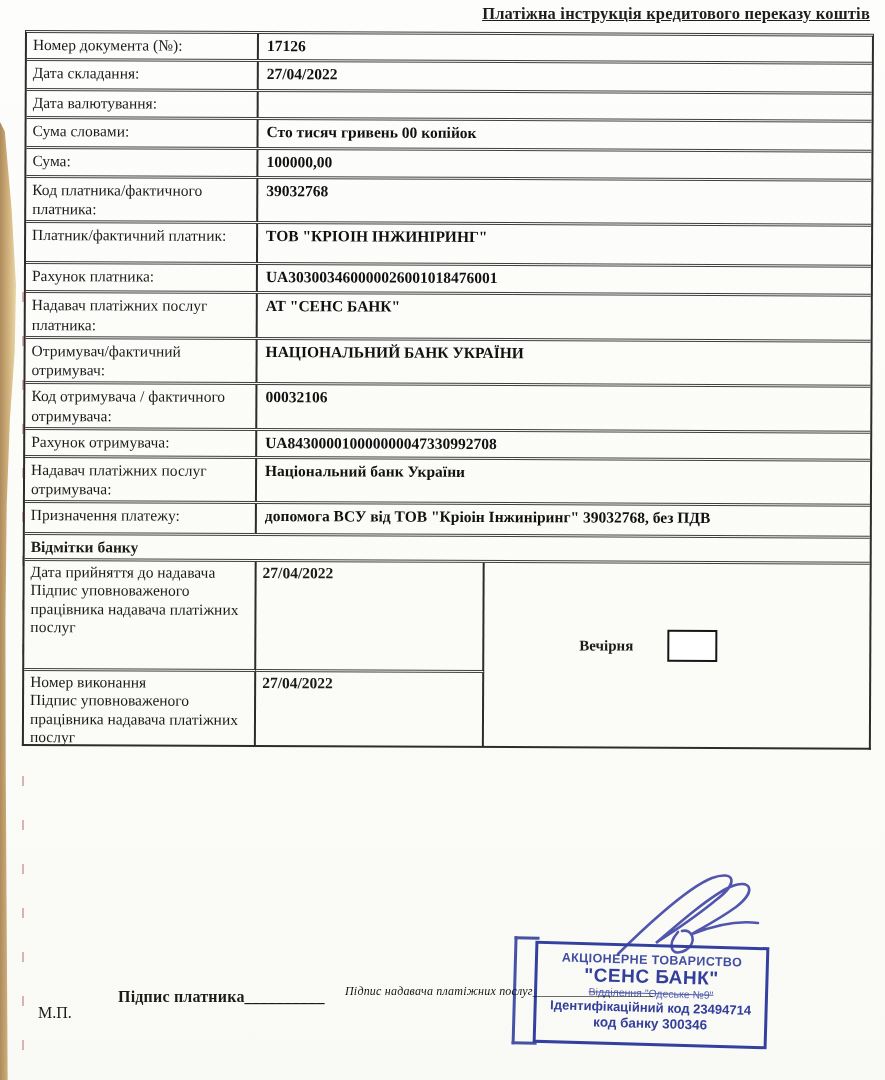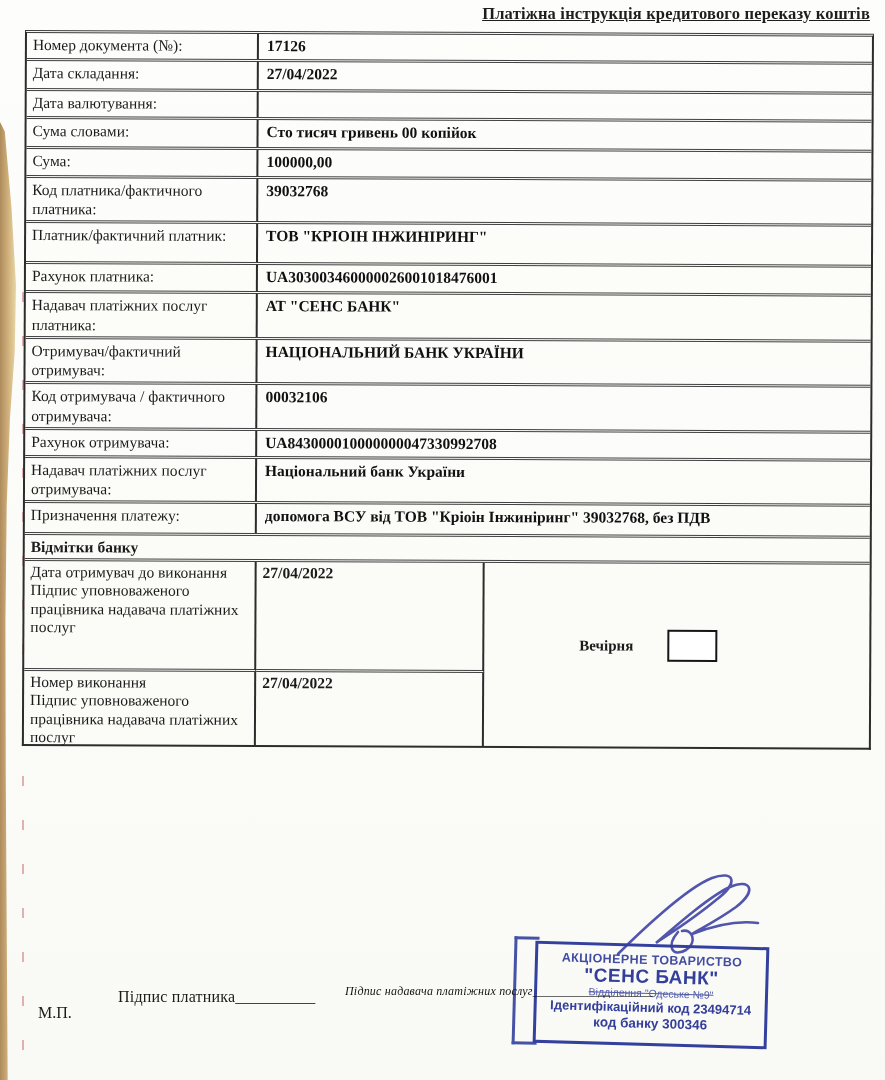--- a/index.html
+++ b/index.html
@@ -58,21 +58,21 @@
     box-sizing:border-box;border-right:2px solid #2c2c2c;
     padding:2px 6px;font-size:15.5px;font-weight:bold;
   }
   .bg-r1{border-bottom:3px double #3f3f3f;}
   .bg-right{grid-column:3;grid-row:1/3;box-sizing:border-box;position:relative;}
   .evening-wrap{position:absolute;left:95px;top:66px;display:flex;align-items:center;gap:34px;}
   .evening-label{font-size:15px;font-weight:bold;}
   .evening-box{width:46px;height:28px;border:2px solid #161616;background:#fff;}
   
   .f-mp{position:absolute;left:38px;top:988px;font-size:16px;z-index:2;margin-top:16px;}
-  .f-payer{position:absolute;left:118px;top:988px;font-size:16px;z-index:2;letter-spacing:.2px;}
+  .f-payer{position:absolute;left:118px;top:988px;font-size:16px;z-index:2;letter-spacing:.2px;font-weight:bold;}
   .f-provider{position:absolute;left:345px;top:984px;font-size:12px;z-index:6;letter-spacing:.2px;color:#151515;font-style:italic;}
   .uline{letter-spacing:0;}
   
   .stamp{
     position:absolute;left:534px;top:944px;width:228px;height:96px;z-index:4;
     border:3px solid #33409e;color:#333f9b;text-align:center;
     transform:rotate(1.6deg);transform-origin:center;
     font-family:"Liberation Sans", sans-serif;background:transparent;
   }
   .stamp::before{
@@ -151,21 +151,21 @@
     </div>
     <div class="trow h32">
       <div class="lbl">Призначення платежу:</div>
       <div class="val">допомога ВСУ від ТОВ "Кріоін Інжиніринг" 39032768, без ПДВ</div>
     </div>
 
     <div class="section-row">Відмітки банку</div>
 
     <div class="bank-grid">
       <div class="bg-lbl bg-r1">
-        <span class="l1">Дата отримувач до виконання</span>
+        <span class="l1">Дата прийняття до надавача</span>
         <span class="l2">Підпис уповноваженого працівника надавача платіжних послуг</span>
       </div>
       <div class="bg-val bg-r1">27/04/2022</div>
       <div class="bg-right">
         <div class="evening-wrap">
           <span class="evening-label">Вечірня</span>
           <span class="evening-box"></span>
         </div>
       </div>
       <div class="bg-lbl">

